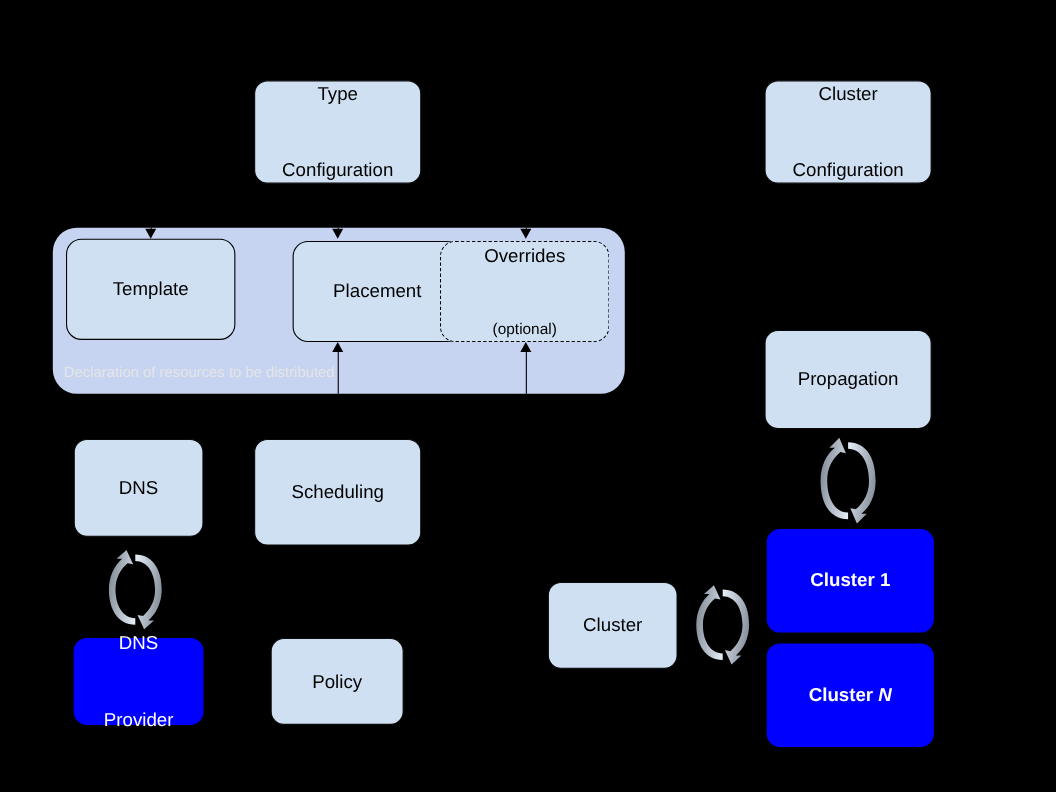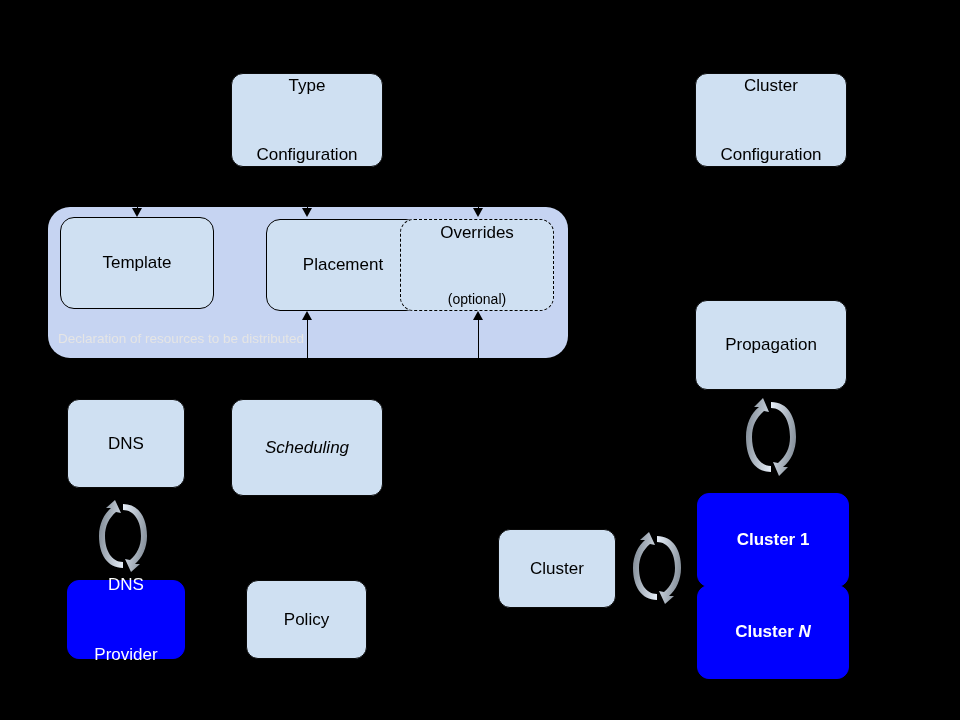--- a/index.html
+++ b/index.html
@@ -151,42 +151,42 @@
   <div class="vline" style="left:307px; top:320px; height:38px;"></div>
   <div class="arrowhead up" style="left:302px; top:311px;"></div>
 
   <div class="vline" style="left:478px; top:320px; height:38px;"></div>
   <div class="arrowhead up" style="left:473px; top:311px;"></div>
 
   <div class="node" style="left:67px; top:399px; width:118px; height:89px;">
     <span class="l1">DNS</span>
   </div>
 
-  <div class="node" style="left:231px; top:399px; width:152px; height:97px;font-style:italic;">
+  <div class="node" style="left:231px; top:399px; width:152px; height:97px;">
     <span class="l1">Scheduling</span>
   </div>
 
   <div class="node blue plain" style="left:67px; top:580px; width:118px; height:79px;">
     <span class="l1">DNS</span>
     <span class="l1">Provider</span>
   </div>
 
   <div class="node" style="left:246px; top:580px; width:121px; height:79px;">
     <span class="l1">Policy</span>
   </div>
 
   <div class="node" style="left:498px; top:529px; width:118px; height:79px;">
     <span class="l1">Cluster</span>
   </div>
 
   <div class="node" style="left:695px; top:300px; width:152px; height:90px;">
     <span class="l1">Propagation</span>
   </div>
 
-  <div class="node blue" style="left:697px; top:481px; width:152px; height:94px;margin-top:12px;">
+  <div class="node blue" style="left:697px; top:481px; width:152px; height:94px;">
     <span class="l1">Cluster 1</span>
   </div>
 
   <div class="node blue" style="left:697px; top:585px; width:152px; height:94px;">
     <span class="l1">
       <span>Cluster </span><em>N</em>
     </span>
   </div>
 
   <div class="sync" style="left:92px; top:498px; width:62px; height:76px;">

